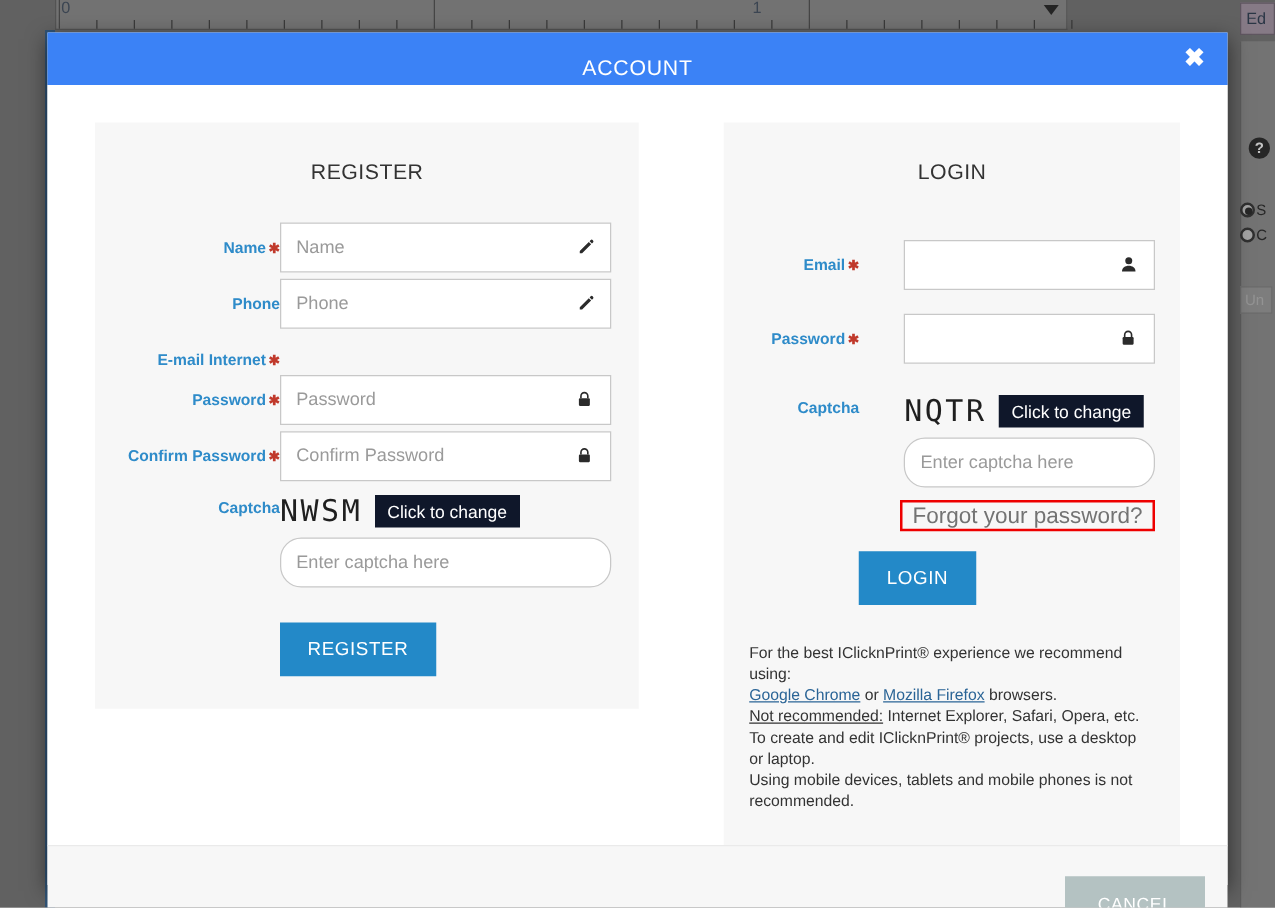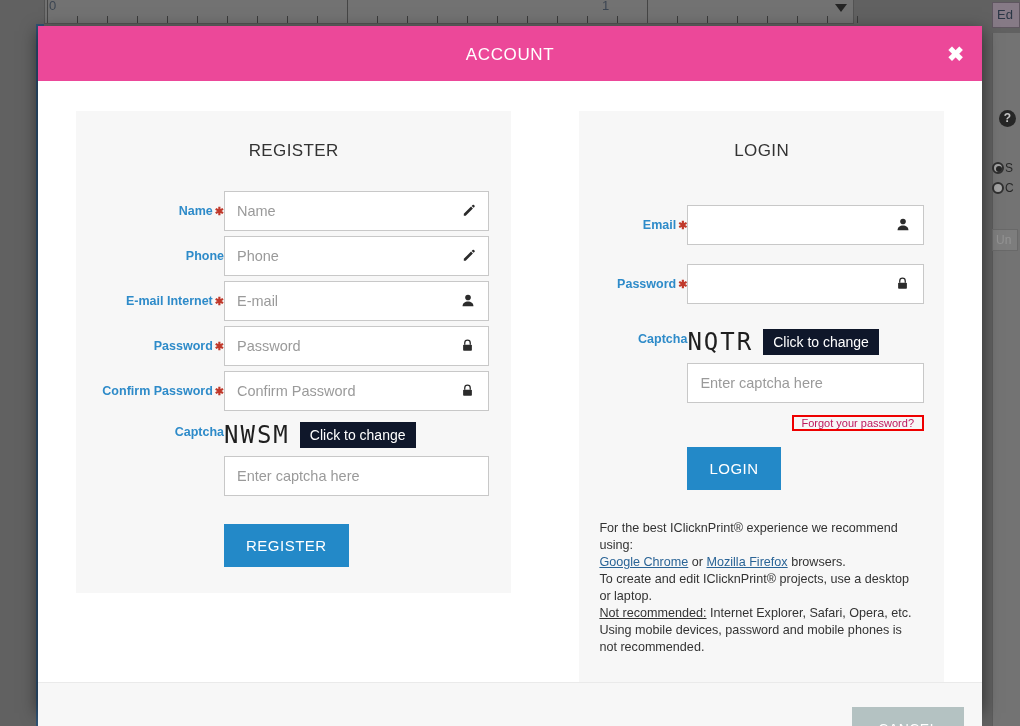--- a/index.html
+++ b/index.html
@@ -86,21 +86,21 @@
 
   #modal {
     position: absolute; left: 38px; top: 26px;
     width: 944px; height: 682px;
     background: #fff;
     box-shadow: 0 5px 16px rgba(0,0,0,0.55);
     display: flex; flex-direction: column;
   }
 
   #modal-header {
-    height: 55px; background: #ec4899; position: relative; flex: 0 0 auto;
+    height: 42px; background: #3b82f6; position: relative; flex: 0 0 auto;
   }
   #modal-title {
     text-align: center; line-height: 57px; color: #fff;
     font-size: 17px; letter-spacing: .6px;
   }
   #modal-close {
     position: absolute; right: 18px; top: 50%; transform: translateY(-50%);
     color: #fff; font-size: 20px; font-weight: bold; cursor: pointer;
     line-height: 1;
   }
@@ -114,21 +114,21 @@
   #register-panel { width: 443px; }
   #login-panel    { width: 371px; }
 
   .panel-title {
     text-align: center; font-size: 17px; color: #333; font-weight: normal;
     margin: 8px 0 30px 0; letter-spacing: .4px;
   }
 
   .field-row { display: flex; align-items: flex-start; margin-bottom: 5px; }
   #register-panel .field-row { padding: 0 22px 0 20px; }
-  #login-panel   .field-row { padding: 14px 20px 0 18px; }
+  #login-panel   .field-row { padding: 14px 20px 0 18px; gap: 36px; }
 
   .field-label {
     color: #2e8bc9; font-weight: bold; font-size: 12.5px;
     padding-top: 13px; white-space: nowrap; text-align: right;
   }
   #register-panel .field-label { width: 128px; }
   #login-panel   .field-label { width: 90px; }
   .req { color: #c0392b; font-size: 11px; margin-left: 2px; }
 
   .field-ctrl { flex: 1 1 auto; }
@@ -153,31 +153,31 @@
     background-image: radial-gradient(circle, rgba(255,255,255,.9) 0.5px, transparent 0.6px);
     background-size: 2px 2px;
     -webkit-background-clip: text;
     padding-right: 4px;
   }
   .btn-change {
     background: #0f172a; color: #fff; border: 0;
     font-size: 14px; padding: 5px 10px; cursor: pointer;
     font-family: Liberation Sans, sans-serif;
   }
-  .captcha-input { margin-top: 7px; }
+  .captcha-input { margin-top: 7px; border-radius: 17px; }
 
   .btn-primary {
     background: #2389c8; color: #fff; border: 0;
     font-size: 15px; letter-spacing: .5px; padding: 13px 22px;
     cursor: pointer; font-family: "Liberation Sans", sans-serif;
   }
 
   .forgot-wrap { text-align: right; margin-top: 10px; padding-right: 20px; }
   .forgot-link {
-    display: inline-block; color: #be185d; font-size: 11px;
+    display: inline-block; color: #737373; font-size: 18px;
     text-decoration: none; cursor: pointer;
     border: 2px solid #ee0000; padding: 0 8px;
   }
 
   .login-btn-wrap { padding: 0 20px 0 108px; margin-top: 16px; }
 
   .info-block {
     padding: 30px 22px 0 20px; font-size: 12.6px; color: #333; line-height: 17px;
   }
   .info-block a { color: #2a6496; }
@@ -291,114 +291,103 @@
               <svg viewBox="0 0 16 16" width="15" height="15">
                   <path fill="#2b2b2b" d="M12.3 1.7a1.2 1.2 0 011.7 0l.3.3a1.2 1.2 0 010 1.7l-.9.9-2-2 .9-.9zM10.7 3.3l2 2L5 13H3v-2l7.7-7.7z"></path>
                 </svg>
             </span>
           </div>
         </div>
       </div>
 
       <div class="field-row">
         <div class="field-label"><span>E-mail Internet</span><span class="req">✱</span></div>
-        <div class="field-ctrl">
-          <div class="inp">
-            <span class="ph">E-mail</span>
+      </div>
+
+      <div class="field-row">
+        <div class="field-label"><span>Password</span><span class="req">✱</span></div>
+        <div class="field-ctrl">
+          <div class="inp">
+            <span class="ph">Password</span>
+            <span class="ficon">
+              <svg viewBox="0 0 16 16" width="13" height="14">
+                  <path fill="none" stroke="#2b2b2b" stroke-width="1.6" d="M4.6 7V4.8a3.4 3.4 0 016.8 0V7"></path>
+                  <rect x="2.6" y="7" width="10.8" height="7.4" rx="1" fill="#2b2b2b"></rect>
+                </svg>
+            </span>
+          </div>
+        </div>
+      </div>
+
+      <div class="field-row">
+        <div class="field-label"><span>Confirm Password</span><span class="req">✱</span></div>
+        <div class="field-ctrl">
+          <div class="inp">
+            <span class="ph">Confirm Password</span>
+            <span class="ficon">
+              <svg viewBox="0 0 16 16" width="13" height="14">
+                  <path fill="none" stroke="#2b2b2b" stroke-width="1.6" d="M4.6 7V4.8a3.4 3.4 0 016.8 0V7"></path>
+                  <rect x="2.6" y="7" width="10.8" height="7.4" rx="1" fill="#2b2b2b"></rect>
+                </svg>
+            </span>
+          </div>
+        </div>
+      </div>
+
+      <div class="field-row" style="margin-top:10px">
+        <div class="field-label" style="padding-top:4px">Captcha</div>
+        <div class="field-ctrl">
+          <div class="captcha-row">
+            <span class="captcha-text">NWSM</span>
+            <button class="btn-change">Click to change</button>
+          </div>
+          <div class="inp captcha-input">
+            <span class="ph">Enter captcha here</span>
+          </div>
+        </div>
+      </div>
+
+      <div style="padding-left:148px; margin-top:28px">
+        <button class="btn-primary">REGISTER</button>
+      </div>
+    </div>
+
+    <div class="panel" id="login-panel">
+      <div class="panel-title">LOGIN</div>
+
+      <div class="field-row">
+        <div class="field-label"><span>Email</span><span class="req">✱</span></div>
+        <div class="field-ctrl">
+          <div class="inp">
+            <span class="ph"></span>
             <span class="ficon">
               <svg viewBox="0 0 16 16" width="14" height="14">
                   <circle cx="8" cy="4.6" r="3.2" fill="#2b2b2b"></circle>
                   <path fill="#2b2b2b" d="M1.8 14.5c0-3.4 2.8-5.3 6.2-5.3s6.2 1.9 6.2 5.3z"></path>
                 </svg>
             </span>
           </div>
         </div>
       </div>
 
       <div class="field-row">
         <div class="field-label"><span>Password</span><span class="req">✱</span></div>
         <div class="field-ctrl">
           <div class="inp">
-            <span class="ph">Password</span>
+            <span class="ph"></span>
             <span class="ficon">
               <svg viewBox="0 0 16 16" width="13" height="14">
                   <path fill="none" stroke="#2b2b2b" stroke-width="1.6" d="M4.6 7V4.8a3.4 3.4 0 016.8 0V7"></path>
                   <rect x="2.6" y="7" width="10.8" height="7.4" rx="1" fill="#2b2b2b"></rect>
                 </svg>
             </span>
           </div>
         </div>
       </div>
 
-      <div class="field-row">
-        <div class="field-label"><span>Confirm Password</span><span class="req">✱</span></div>
-        <div class="field-ctrl">
-          <div class="inp">
-            <span class="ph">Confirm Password</span>
-            <span class="ficon">
-              <svg viewBox="0 0 16 16" width="13" height="14">
-                  <path fill="none" stroke="#2b2b2b" stroke-width="1.6" d="M4.6 7V4.8a3.4 3.4 0 016.8 0V7"></path>
-                  <rect x="2.6" y="7" width="10.8" height="7.4" rx="1" fill="#2b2b2b"></rect>
-                </svg>
-            </span>
-          </div>
-        </div>
-      </div>
-
-      <div class="field-row" style="margin-top:10px">
-        <div class="field-label" style="padding-top:4px">Captcha</div>
-        <div class="field-ctrl">
-          <div class="captcha-row">
-            <span class="captcha-text">NWSM</span>
-            <button class="btn-change">Click to change</button>
-          </div>
-          <div class="inp captcha-input">
-            <span class="ph">Enter captcha here</span>
-          </div>
-        </div>
-      </div>
-
-      <div style="padding-left:148px; margin-top:28px">
-        <button class="btn-primary">REGISTER</button>
-      </div>
-    </div>
-
-    <div class="panel" id="login-panel">
-      <div class="panel-title">LOGIN</div>
-
-      <div class="field-row">
-        <div class="field-label"><span>Email</span><span class="req">✱</span></div>
-        <div class="field-ctrl">
-          <div class="inp">
-            <span class="ph"></span>
-            <span class="ficon">
-              <svg viewBox="0 0 16 16" width="14" height="14">
-                  <circle cx="8" cy="4.6" r="3.2" fill="#2b2b2b"></circle>
-                  <path fill="#2b2b2b" d="M1.8 14.5c0-3.4 2.8-5.3 6.2-5.3s6.2 1.9 6.2 5.3z"></path>
-                </svg>
-            </span>
-          </div>
-        </div>
-      </div>
-
-      <div class="field-row">
-        <div class="field-label"><span>Password</span><span class="req">✱</span></div>
-        <div class="field-ctrl">
-          <div class="inp">
-            <span class="ph"></span>
-            <span class="ficon">
-              <svg viewBox="0 0 16 16" width="13" height="14">
-                  <path fill="none" stroke="#2b2b2b" stroke-width="1.6" d="M4.6 7V4.8a3.4 3.4 0 016.8 0V7"></path>
-                  <rect x="2.6" y="7" width="10.8" height="7.4" rx="1" fill="#2b2b2b"></rect>
-                </svg>
-            </span>
-          </div>
-        </div>
-      </div>
-
       <div class="field-row" style="margin-top:10px">
         <div class="field-label" style="padding-top:4px">Captcha</div>
         <div class="field-ctrl">
           <div class="captcha-row">
             <span class="captcha-text">NQTR</span>
             <button class="btn-change">Click to change</button>
           </div>
           <div class="inp captcha-input">
             <span class="ph">Enter captcha here</span>
           </div>
@@ -409,23 +398,23 @@
         <a class="forgot-link">Forgot your password?</a>
       </div>
 
       <div class="login-btn-wrap">
         <button class="btn-primary">LOGIN</button>
       </div>
 
       <div class="info-block">
         <div>For the best IClicknPrint® experience we recommend using:</div>
         <div><a href="#">Google Chrome</a><span> or </span><a href="#">Mozilla Firefox</a><span> browsers.</span></div>
+        <div><span class="nr">Not recommended:</span><span> Internet Explorer, Safari, Opera, etc.</span></div>
         <div>To create and edit IClicknPrint® projects, use a desktop or laptop.</div>
-        <div><span class="nr">Not recommended:</span><span> Internet Explorer, Safari, Opera, etc.</span></div>
-        <div>Using mobile devices, password and mobile phones is not recommended.</div>
+        <div>Using mobile devices, tablets and mobile phones is not recommended.</div>
       </div>
     </div>
   </div>
 
   <div id="modal-footer">
     <button class="btn-cancel">CANCEL</button>
   </div>
 </div>
 
 </body></html>

